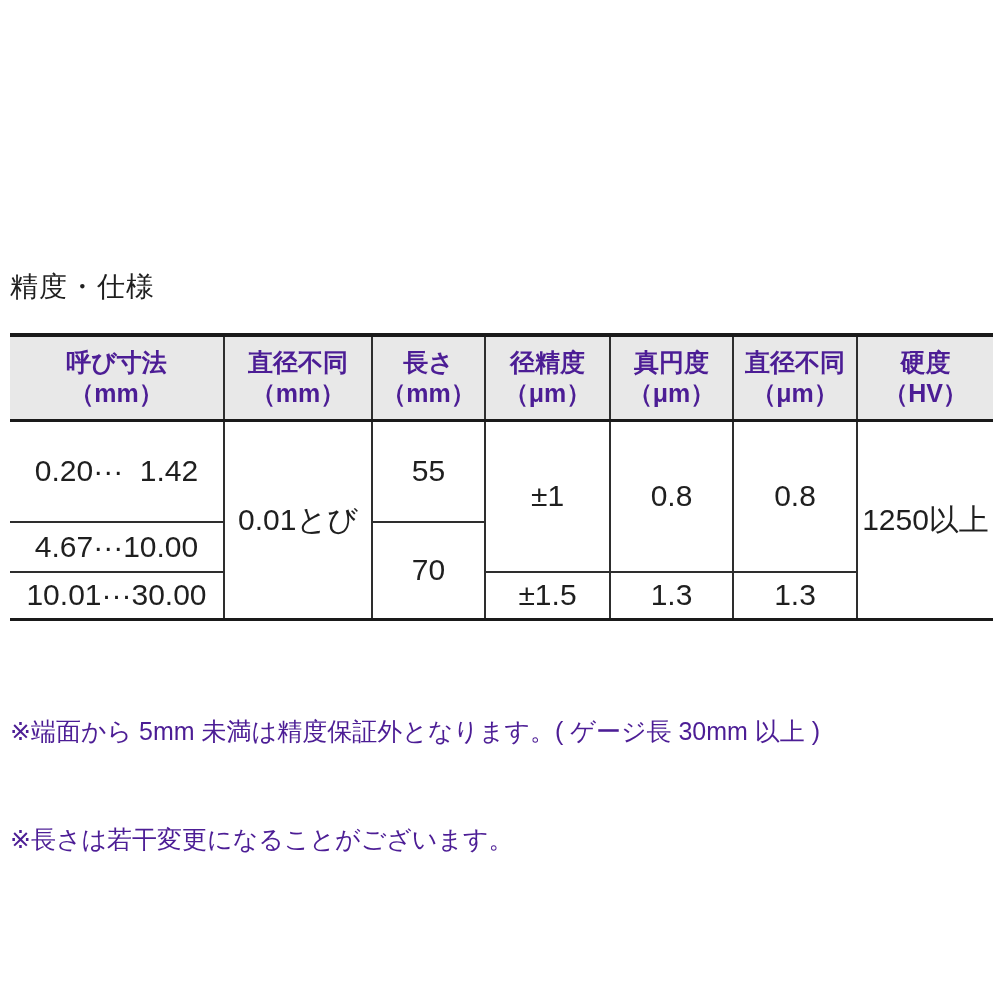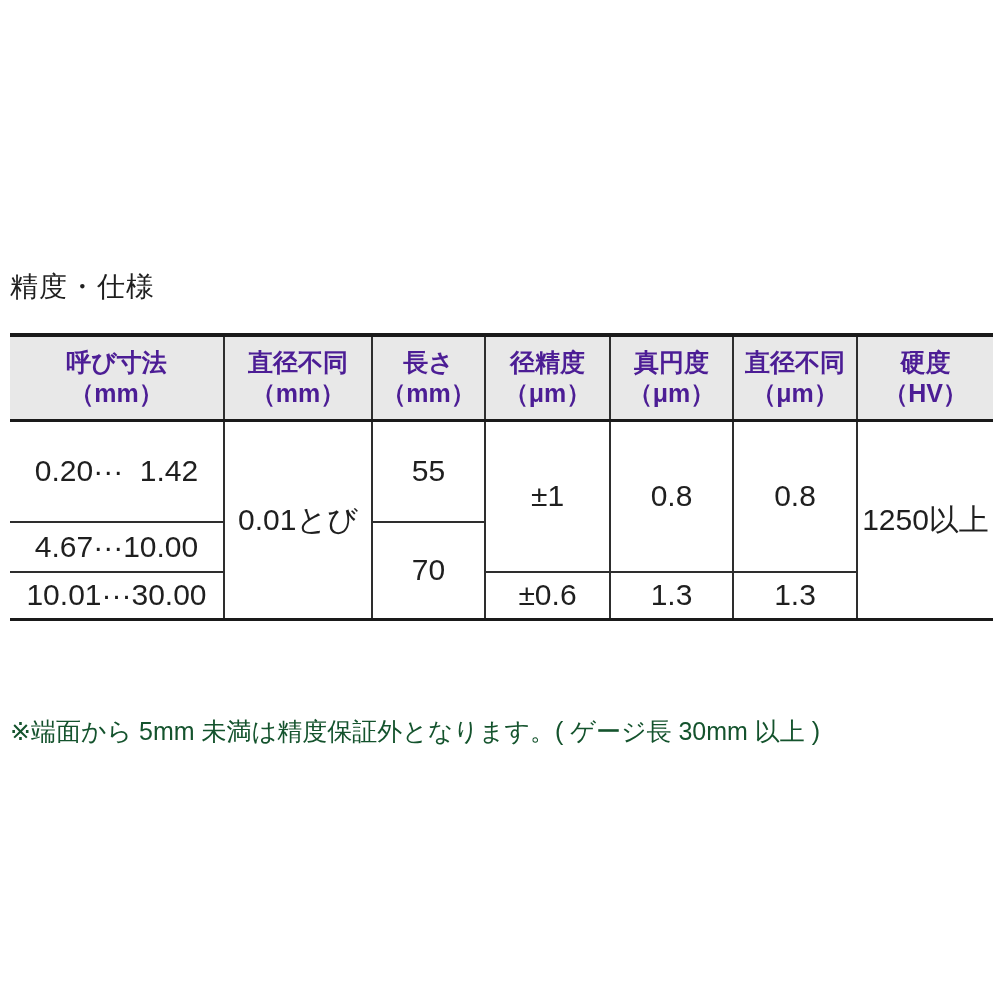--- a/index.html
+++ b/index.html
@@ -64,21 +64,21 @@
   tr.r3 { height: 48px; }
 
   .notes {
     position: absolute;
     top: 641px;
     left: 10px;
     width: 983px;
     font-size: 25px;
     line-height: 36px;
     white-space: pre;
-    color: #14532d;
+    color: #4c1d95;
   }
 </style>
 </head>
 <body>
 
 <div class="page">
 
   <div class="title-row">
     <div class="page-title">精度・仕様</div>
   </div>
@@ -134,24 +134,25 @@
         <td rowspan="2">0.8</td>
         <td rowspan="2">0.8</td>
         <td rowspan="3">1250以上</td>
       </tr>
       <tr class="r2">
         <td>4.67···10.00</td>
         <td rowspan="2">70</td>
       </tr>
       <tr class="r3">
         <td>10.01···30.00</td>
-        <td>±0.6</td>
+        <td>±1.5</td>
         <td>1.3</td>
         <td>1.3</td>
       </tr>
     </tbody>
   </table>
 
   <div class="notes">
     <div class="note">※端面から 5mm 未満は精度保証外となります。( ゲージ長 30mm 以上 )</div>
+    <div class="note">※長さは若干変更になることがございます。</div>
   </div>
 
 </div>
 
 </body></html>

